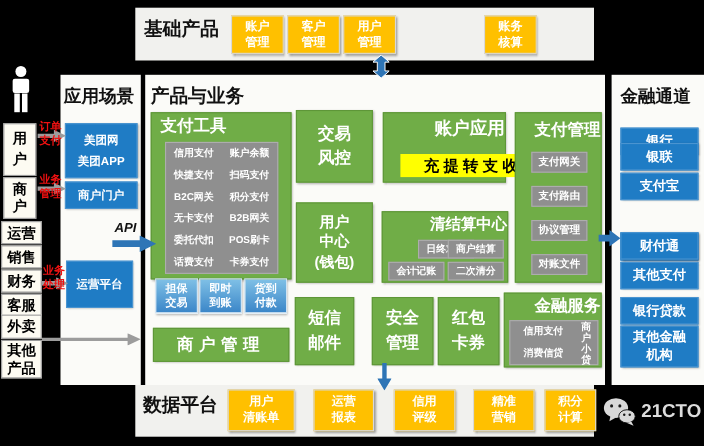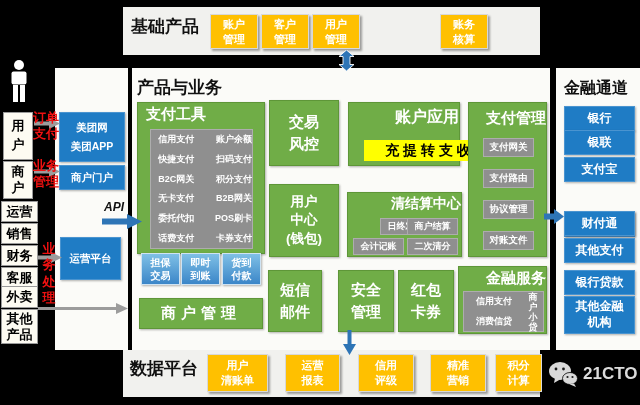--- a/index.html
+++ b/index.html
@@ -14,21 +14,21 @@
   .ybox{position:absolute;background:var(--yellow,#ffc000);border:1px solid #d8d8d8;box-shadow:1.5px 1.5px 2px rgba(0,0,0,.35);
         color:#fff;font-weight:bold;font-size:11px;line-height:1.35;display:flex;align-items:center;justify-content:center;text-align:center;white-space:pre-line;}
   .bbox{position:absolute;background:var(--blue,#1f7cc5);border:1px solid #4a94d0;color:#fff;font-weight:bold;
         display:flex;align-items:center;justify-content:center;text-align:center;white-space:pre-line;box-shadow:1px 1px 2px rgba(0,0,0,.3);}
   .gray{position:absolute;background:var(--gray_box,#8f8f8f);border:1px solid #adadad;color:#fff;
         display:flex;align-items:center;justify-content:center;text-align:center;white-space:pre-line;}
   .grad{position:absolute;background:linear-gradient(180deg,#7fc0e6 0%,#3b86c8 100%);border:1px solid #cfe3f2;
         color:#fff;font-weight:bold;font-size:10px;line-height:1.3;display:flex;align-items:center;justify-content:center;text-align:center;white-space:pre-line;box-shadow:1px 1px 2px rgba(0,0,0,.3);}
   .wcell{background:#fdfbf2;border:1px solid #9a9a9a;color:#000;font-weight:bold;font-size:13px;
         display:flex;align-items:center;justify-content:center;text-align:center;white-space:pre-line;}
-  .red{position:absolute;color:var(--red,#f00);font-weight:bold;font-size:13px;line-height:1.25;text-align:center;white-space:pre-line;z-index:6;}
+  .red{position:absolute;color:var(--red,#f00);font-weight:bold;font-size:10px;line-height:1.25;text-align:center;white-space:pre-line;z-index:6;}
   svg.arr{position:absolute;z-index:5;}
   .hl{position:absolute;background:var(--highlight,#ff0);color:#000;font-weight:bold;font-size:14px;
       display:flex;align-items:center;justify-content:center;white-space:pre;}
   .vtext{position:absolute;color:#fff;font-size:9px;line-height:1.1;text-align:center;white-space:pre-line;}
 </style>
 </head>
 <body>
 
 <div id="canvas">
 
@@ -89,20 +89,21 @@
     <polygon points="0,3.5 14,3.5 14,0 25,5.5 14,11 14,7.5 0,7.5" fill="#9c9c9c"></polygon>
   </svg>
   <div class="red" style="left:37px;top:241px;width:24px;">业务
 处理</div>
 
   <svg class="arr" style="left:38px;top:303px;" width="90" height="11">
     <polygon points="0,4 78,4 78,0 90,5.5 78,11 78,7 0,7" fill="#9c9c9c"></polygon>
   </svg>
 
   <div class="panel" style="left:55px;top:68px;width:73px;height:282px;">
+    <div class="ttl" style="left:3px;top:10px;font-size:16px;">应用场景</div>
     <div class="bbox" style="left:4px;top:44px;width:64px;height:48px;font-size:10.5px;flex-direction:column;gap:5px;">
       <span>美团网</span>
       <span>美团APP</span>
     </div>
     <div class="bbox" style="left:4px;top:97px;width:64px;height:23px;font-size:10.5px;">商户门户</div>
     <div class="bbox" style="left:5px;top:169px;width:59px;height:41px;font-size:10.5px;">运营平台</div>
   </div>
 
   <div style="position:absolute;left:104px;top:200px;font-weight:bold;font-style:italic;font-size:12px;color:#111;z-index:6;">API</div>
   <svg class="arr" style="left:102px;top:214px;" width="40" height="15">
@@ -116,21 +117,21 @@
       <div style="position:absolute;left:8px;top:2px;font-size:15px;">支付工具</div>
       <div class="gray" style="left:12px;top:26px;width:101px;height:118px;align-items:stretch;">
         <div style="width:50%;display:flex;flex-direction:column;justify-content:space-around;font-size:9px;">
           <span>信用支付</span>
           <span>快捷支付</span>
           <span>B2C网关</span>
           <span>无卡支付</span>
           <span>委托代扣</span>
           <span>话费支付</span>
         </div>
-        <div style="width:50%;display:flex;flex-direction:column;justify-content:space-around;font-size:9px;align-items:flex-end;">
+        <div style="width:50%;display:flex;flex-direction:column;justify-content:space-around;font-size:9px;">
           <span>账户余额</span>
           <span>扫码支付</span>
           <span>积分支付</span>
           <span>B2B网关</span>
           <span>POS刷卡</span>
           <span>卡券支付</span>
         </div>
       </div>
     </div>
 
@@ -194,21 +195,21 @@
   <svg class="arr" style="left:544px;top:209px;" width="20" height="15">
     <polygon points="0,4.5 10,4.5 10,0 20,7.5 10,15 10,10.5 0,10.5" fill="#2e75b6"></polygon>
   </svg>
 
   <svg class="arr" style="left:343px;top:330px;" width="13" height="25">
     <polygon points="4.5,0 8.5,0 8.5,14 13,14 6.5,25 0,14 4.5,14" fill="#2e75b6"></polygon>
   </svg>
 
   <div class="panel" style="left:556px;top:68px;width:84px;height:282px;">
     <div class="ttl" style="left:8px;top:10px;font-size:16px;">金融通道</div>
-    <div class="bbox" style="left:8px;top:38px;width:69px;height:23px;font-size:12px;">银行</div>
+    <div class="bbox" style="left:8px;top:48px;width:69px;height:23px;font-size:12px;">银行</div>
     <div class="bbox" style="left:8px;top:62px;width:69px;height:23px;font-size:12px;">银联</div>
     <div class="bbox" style="left:8px;top:89px;width:69px;height:23px;font-size:12px;">支付宝</div>
     <div class="bbox" style="left:8px;top:116px;width:69px;height:23px;font-size:12px;margin-top:28px;">微信支付</div>
     <div class="bbox" style="left:8px;top:143px;width:69px;height:23px;font-size:12px;">财付通</div>
     <div class="bbox" style="left:8px;top:170px;width:69px;height:23px;font-size:12px;">其他支付</div>
     <div class="bbox" style="left:8px;top:202px;width:69px;height:23px;font-size:12px;">银行贷款</div>
     <div class="bbox" style="left:8px;top:228px;width:69px;height:36px;font-size:12px;line-height:1.3;">其他金融
 机构</div>
   </div>
 

